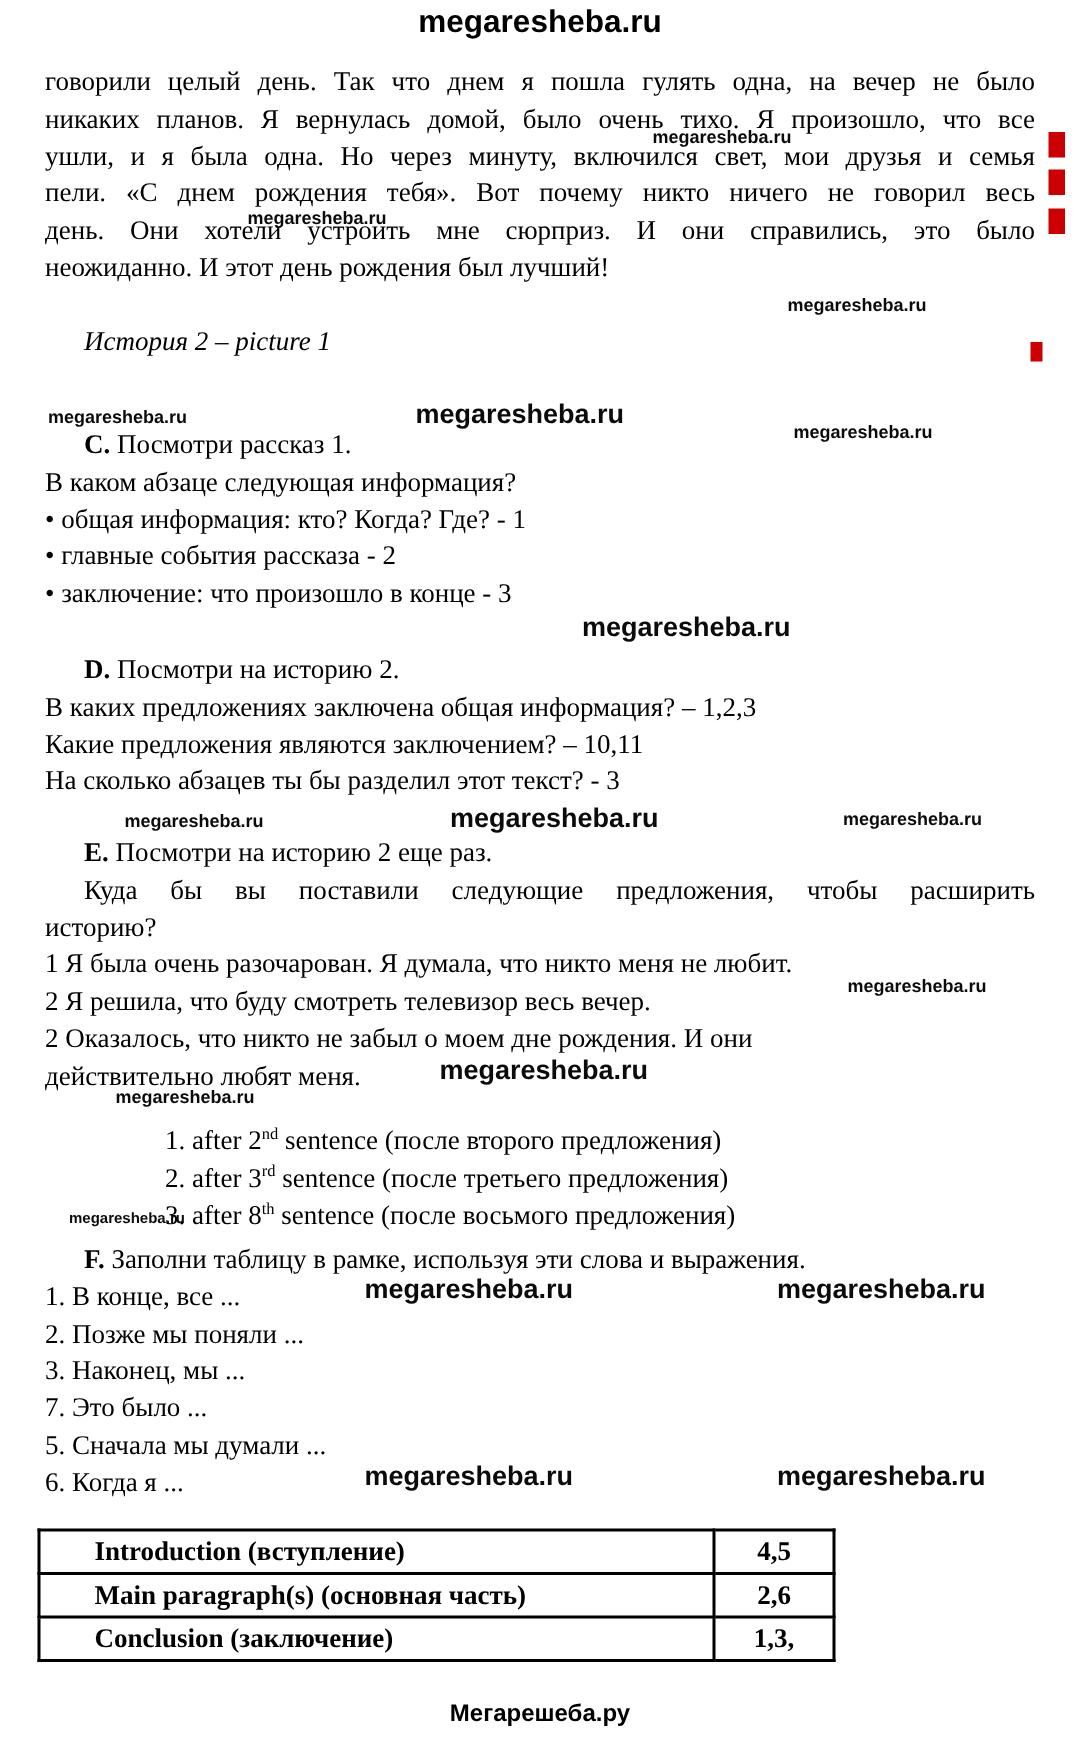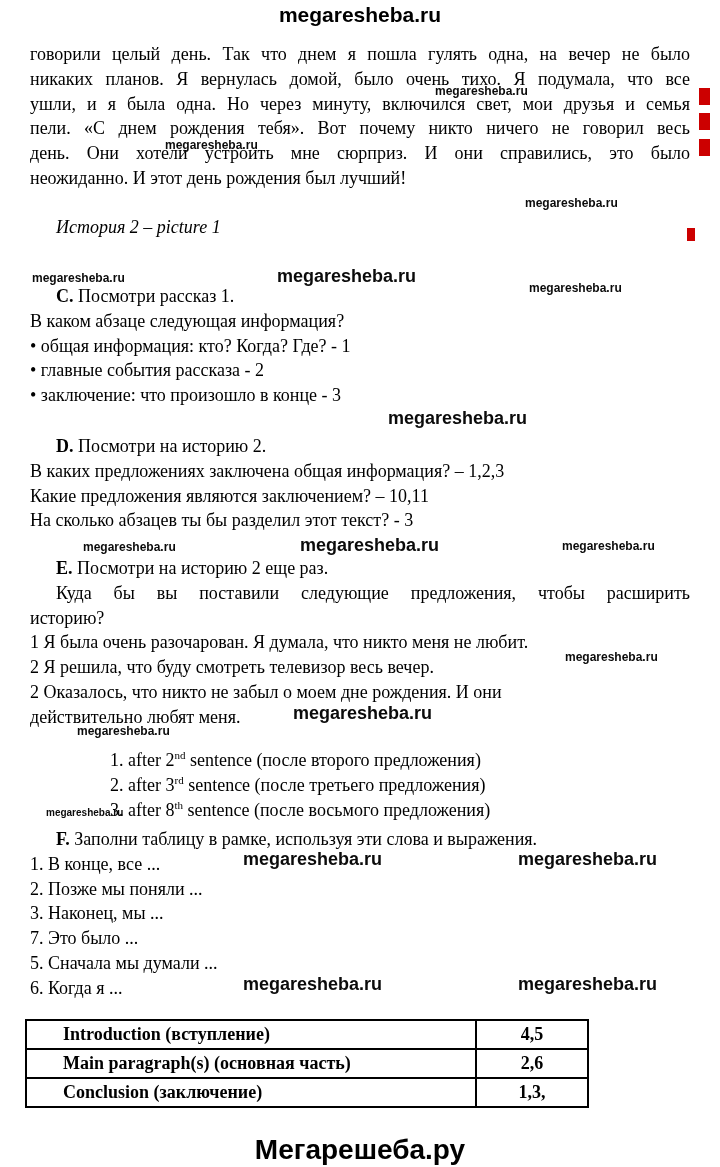--- a/index.html
+++ b/index.html
@@ -15,48 +15,48 @@
   .txt { font-size: 18px; line-height: 24.8px; }
   .col { left: 30px; width: 660px; }
   .just { text-align: justify; text-align-last: justify; font-family: Liberation Serif, serif; }
   .indent { padding-left: 26px; }
   .italic { font-style: italic; }
   .hdr, .ftr {
     left: 0; width: 720px; text-align: center;
     font-family: "Liberation Sans", sans-serif;
     font-weight: 700; font-size: 21px;
   }
-  .ftr { font-size: 28px; }
+  .ftr { font-size: 16px; }
   .wm {
     position: absolute; white-space: nowrap;
     font-family: "Liberation Sans", sans-serif;
     font-weight: 700; color: #0b0b0b;
   }
   .wm-s { font-size: 12px; }
   .wm-b { font-size: 18px; }
   .wm-t { font-size: 10px; }
   .redbar { position: absolute; background: #cc0000; }
   sup { font-size: 11px; line-height: 0; }
   .opt { padding-left: 80px; }
   table.ans { border-collapse: collapse; font-size: 18px; font-weight: bold; }
   table.ans td { border: 2px solid #000; vertical-align: top; }
   td.tl { width: 356px; padding: 1px 56px 1px 36px; line-height: 25px; }
-  td.tv { width: 78px; text-align: center; padding: 1px 16px; line-height: 25px; }
+  td.tv { width: 78px; text-align: center; padding: 1px 0; line-height: 25px; }
   b.sl { font-weight: 700; }
 </style>
 </head>
 <body>
 
 <div>
 
   <div class="abs hdr" style="top:3px">megaresheba.ru</div>
 
   <div class="abs col txt" style="top:42px">
     <div class="just">говорили целый день. Так что днем я пошла гулять одна, на вечер не было</div>
-    <div class="just">никаких планов. Я вернулась домой, было очень тихо. Я подумала, что все</div>
+    <div class="just">никаких планов. Я вернулась домой, было очень тихо. Я произошло, что все</div>
     <div class="just">ушли, и я была одна. Но через минуту, включился свет, мои друзья и семья</div>
     <div class="just">пели. «С днем рождения тебя». Вот почему никто ничего не говорил весь</div>
     <div class="just">день. Они хотели устроить мне сюрприз. И они справились, это было</div>
     <div>неожиданно. И этот день рождения был лучший!</div>
   </div>
 
   <div class="abs txt italic" style="top:215px;left:56px;line-height:25.5px">
     <div>История 2 – picture 1</div>
   </div>
 

